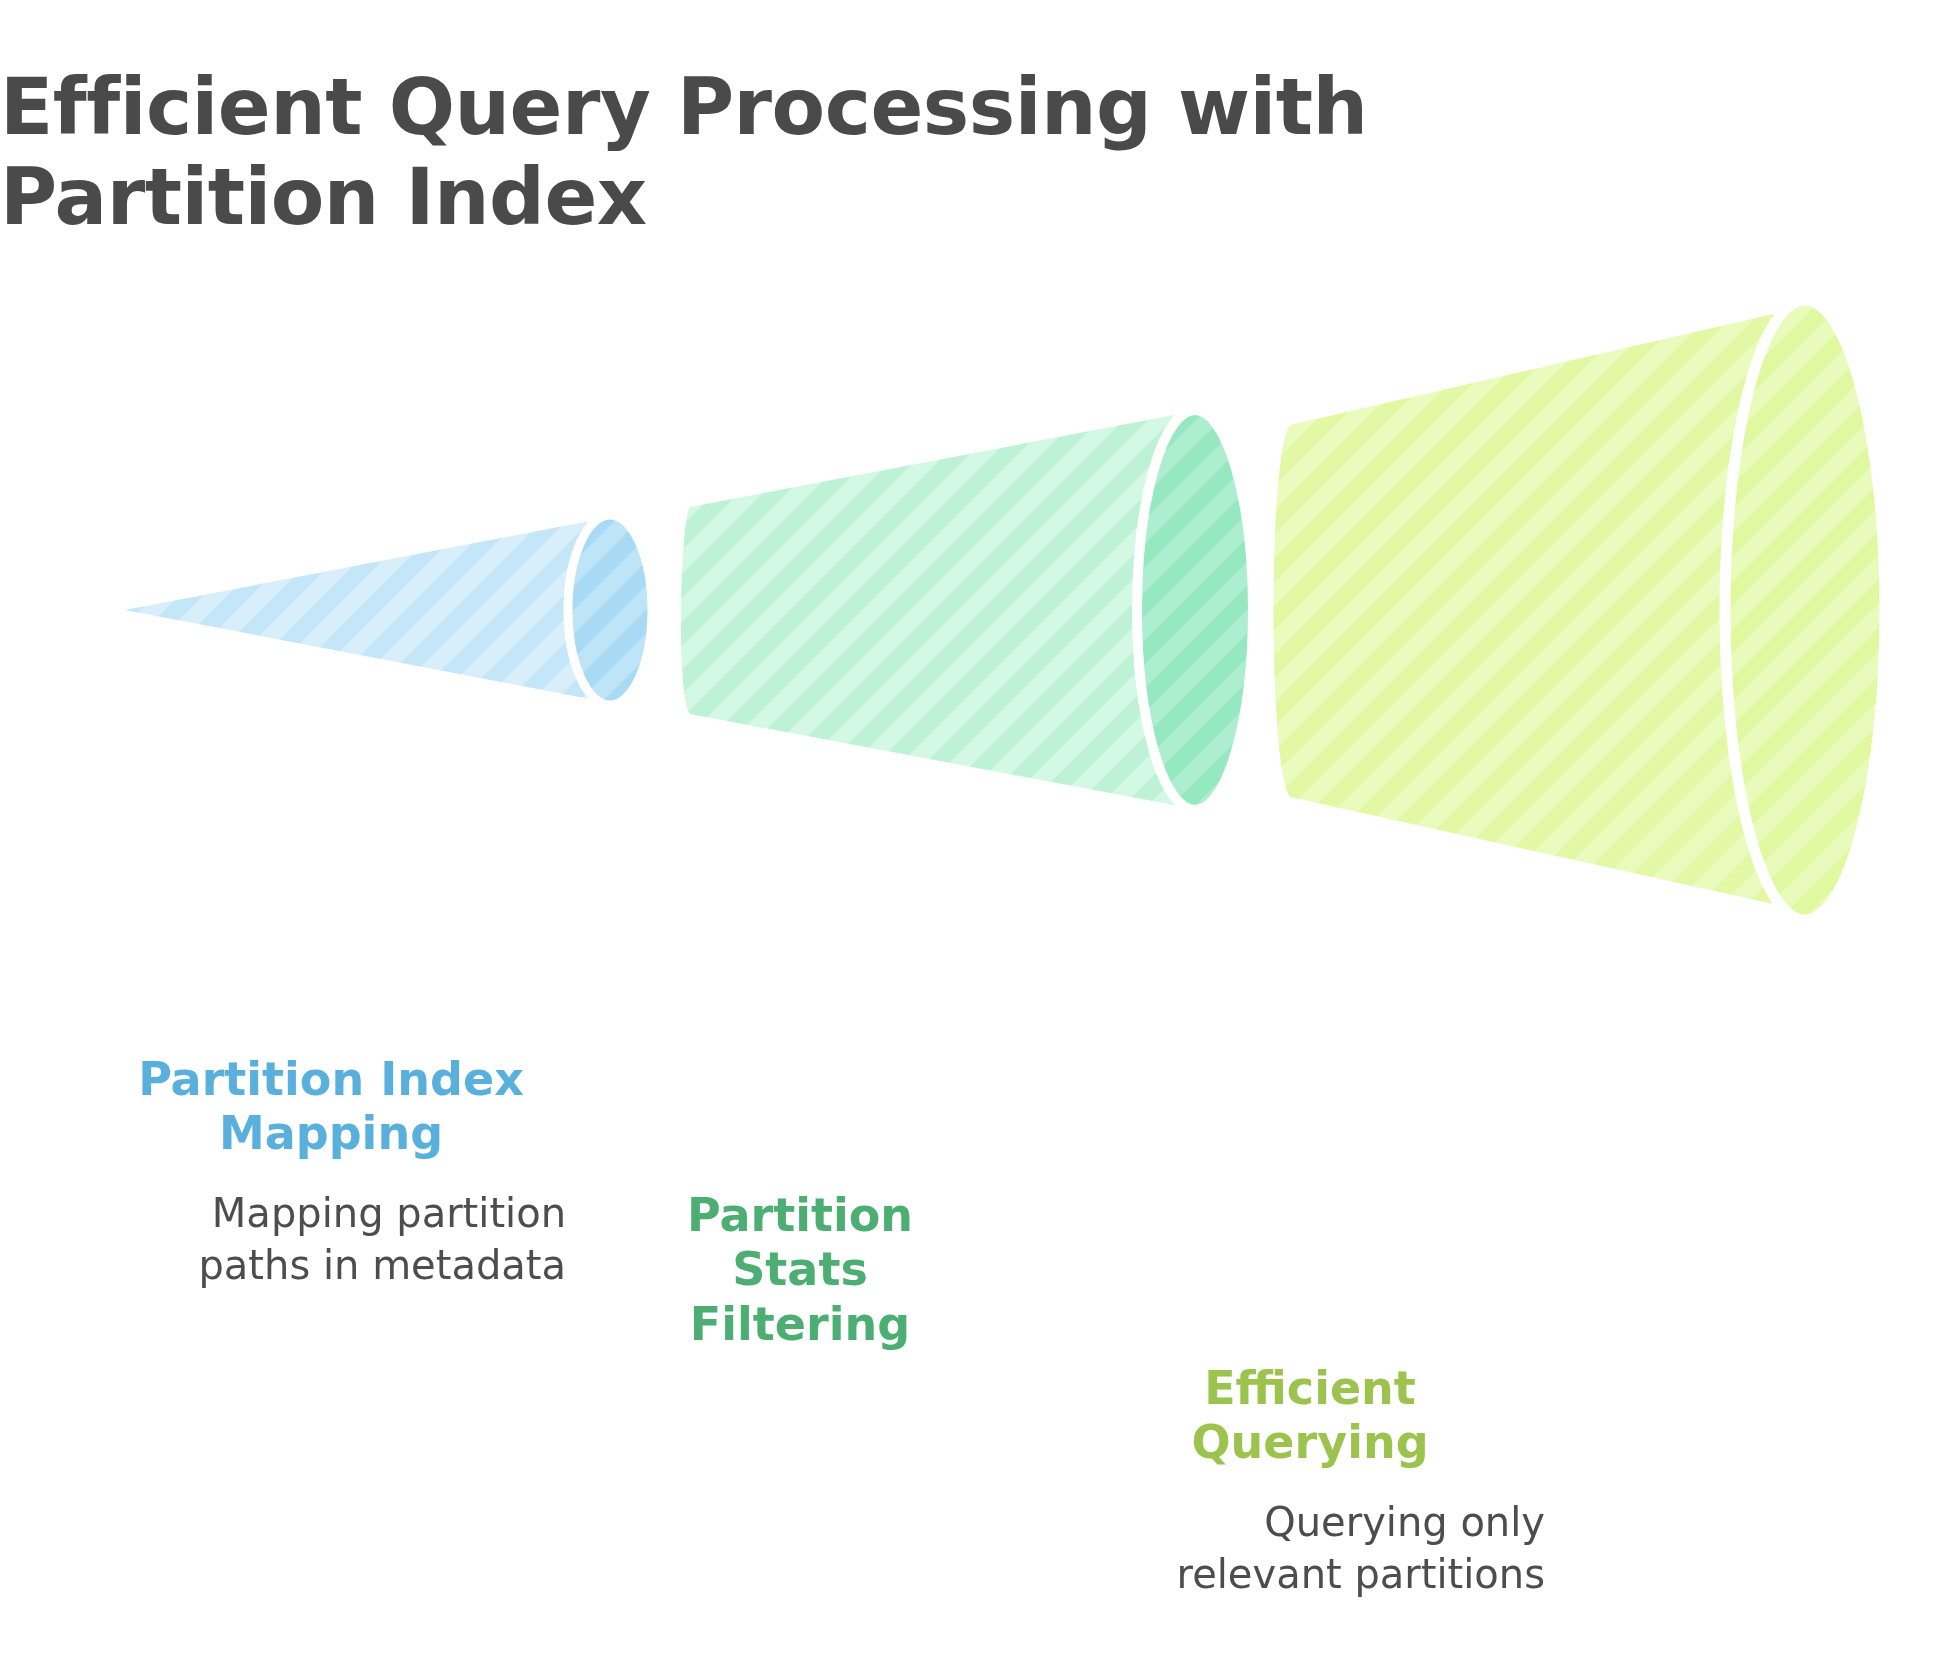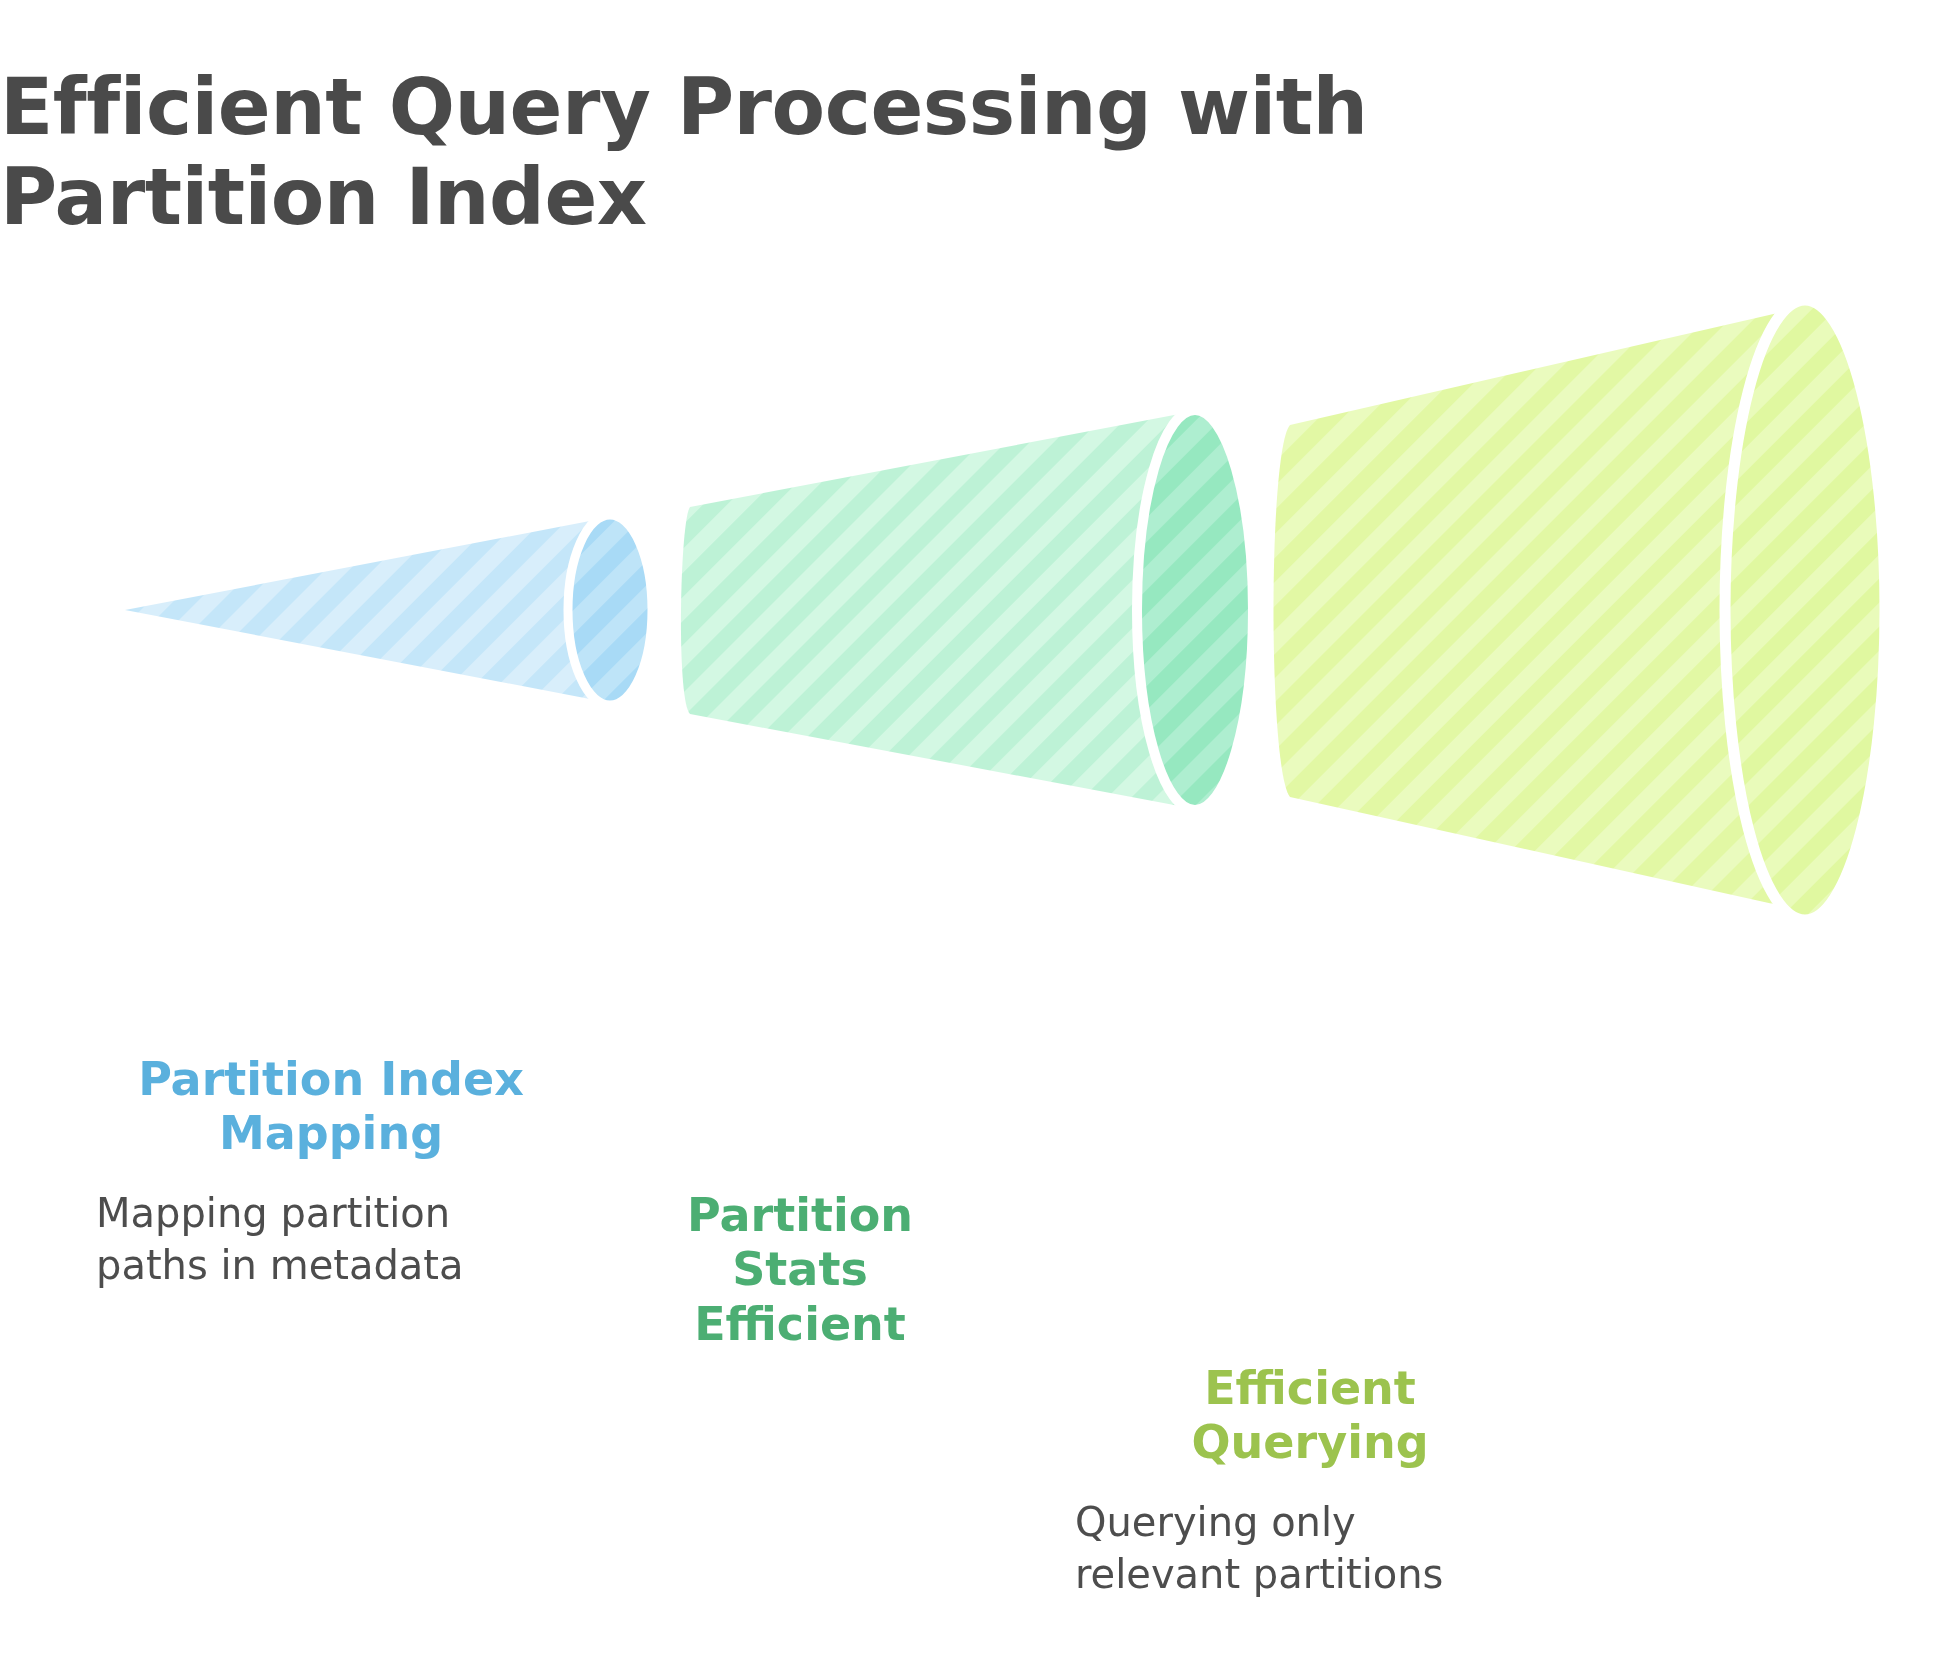--- a/index.html
+++ b/index.html
@@ -39,21 +39,21 @@
     white-space:pre-line;
     text-align:center;
   }
   .block .desc{
     font-family:"DejaVu Sans", sans-serif;
     font-weight:normal;
     font-size:40px;
     line-height:1.3;
     color:#4d4d4d;
     white-space:pre-line;
-    text-align:left;
+    text-align:right;
     margin-top:26px;
   }
 
   #block-0{left:96px;  top:1052px; width:470px;}
   #block-1{left:575px; top:1188px; width:450px;}
   #block-2{left:1075px;top:1315px; width:470px;}
 
   #block-0 .heading{color:#5ab0dd;}
   #block-1 .heading{color:#4cae73;}
   #block-2 .heading{color:#9cc council;}
@@ -116,21 +116,21 @@
   <div class="block" id="block-0">
     <div class="heading" style="color: rgb(90, 176, 221);">Partition Index
 Mapping</div>
     <div class="desc" style="color: rgb(77, 77, 77);">Mapping partition
 paths in metadata</div>
   </div>
 
   <div class="block" id="block-1">
     <div class="heading" style="color: rgb(76, 174, 115);">Partition
 Stats
-Efficient</div>
+Filtering</div>
   </div>
 
   <div class="block" id="block-2">
     <div class="heading" style="color: rgb(156, 195, 78);">Efficient
 Querying</div>
     <div class="desc" style="color: rgb(77, 77, 77);">Querying only
 relevant partitions</div>
   </div>
 
 </div>

